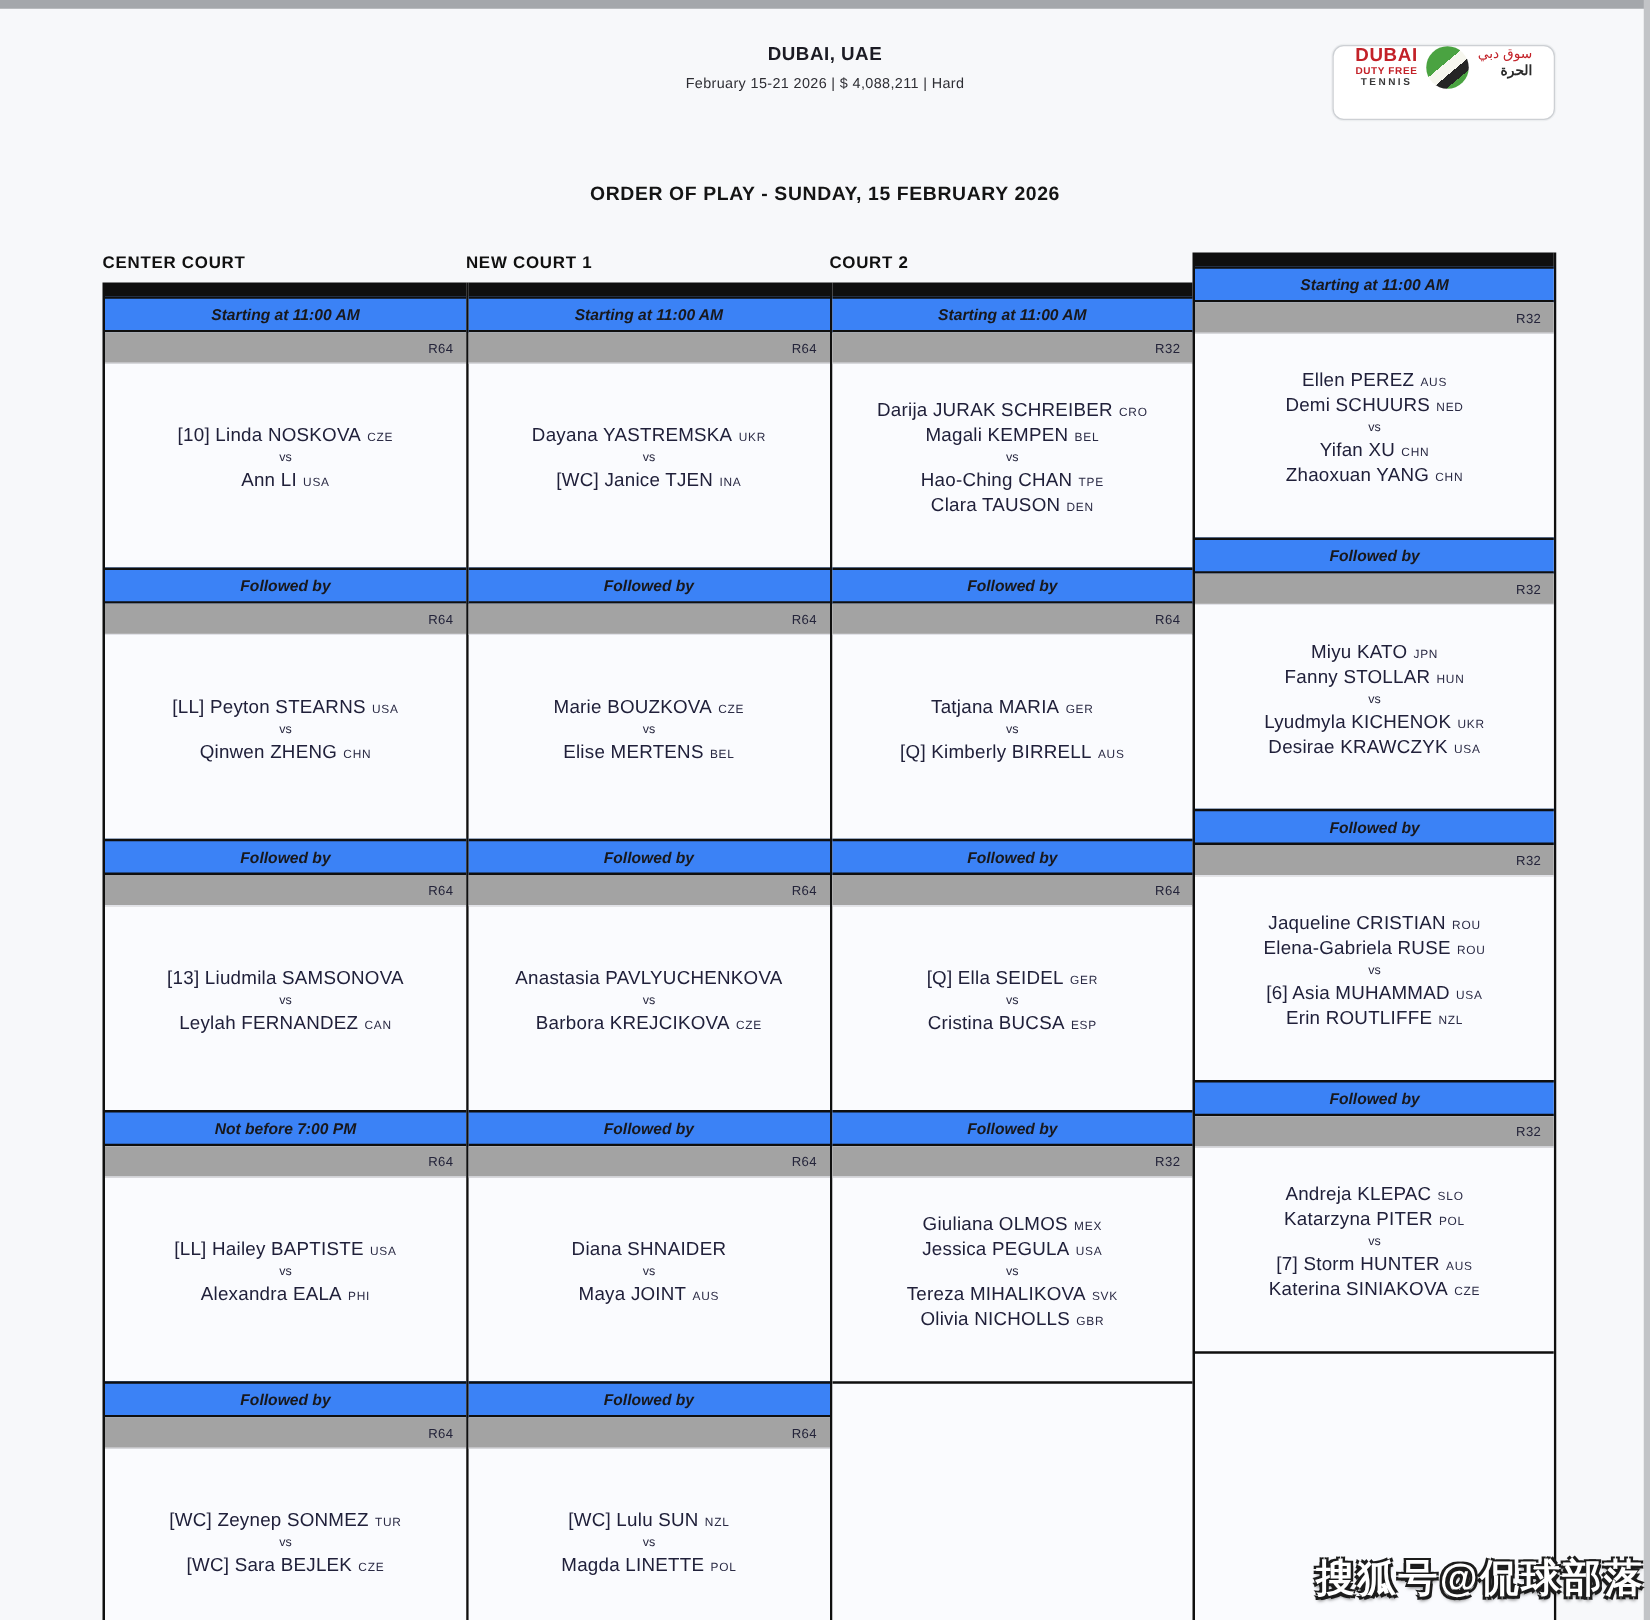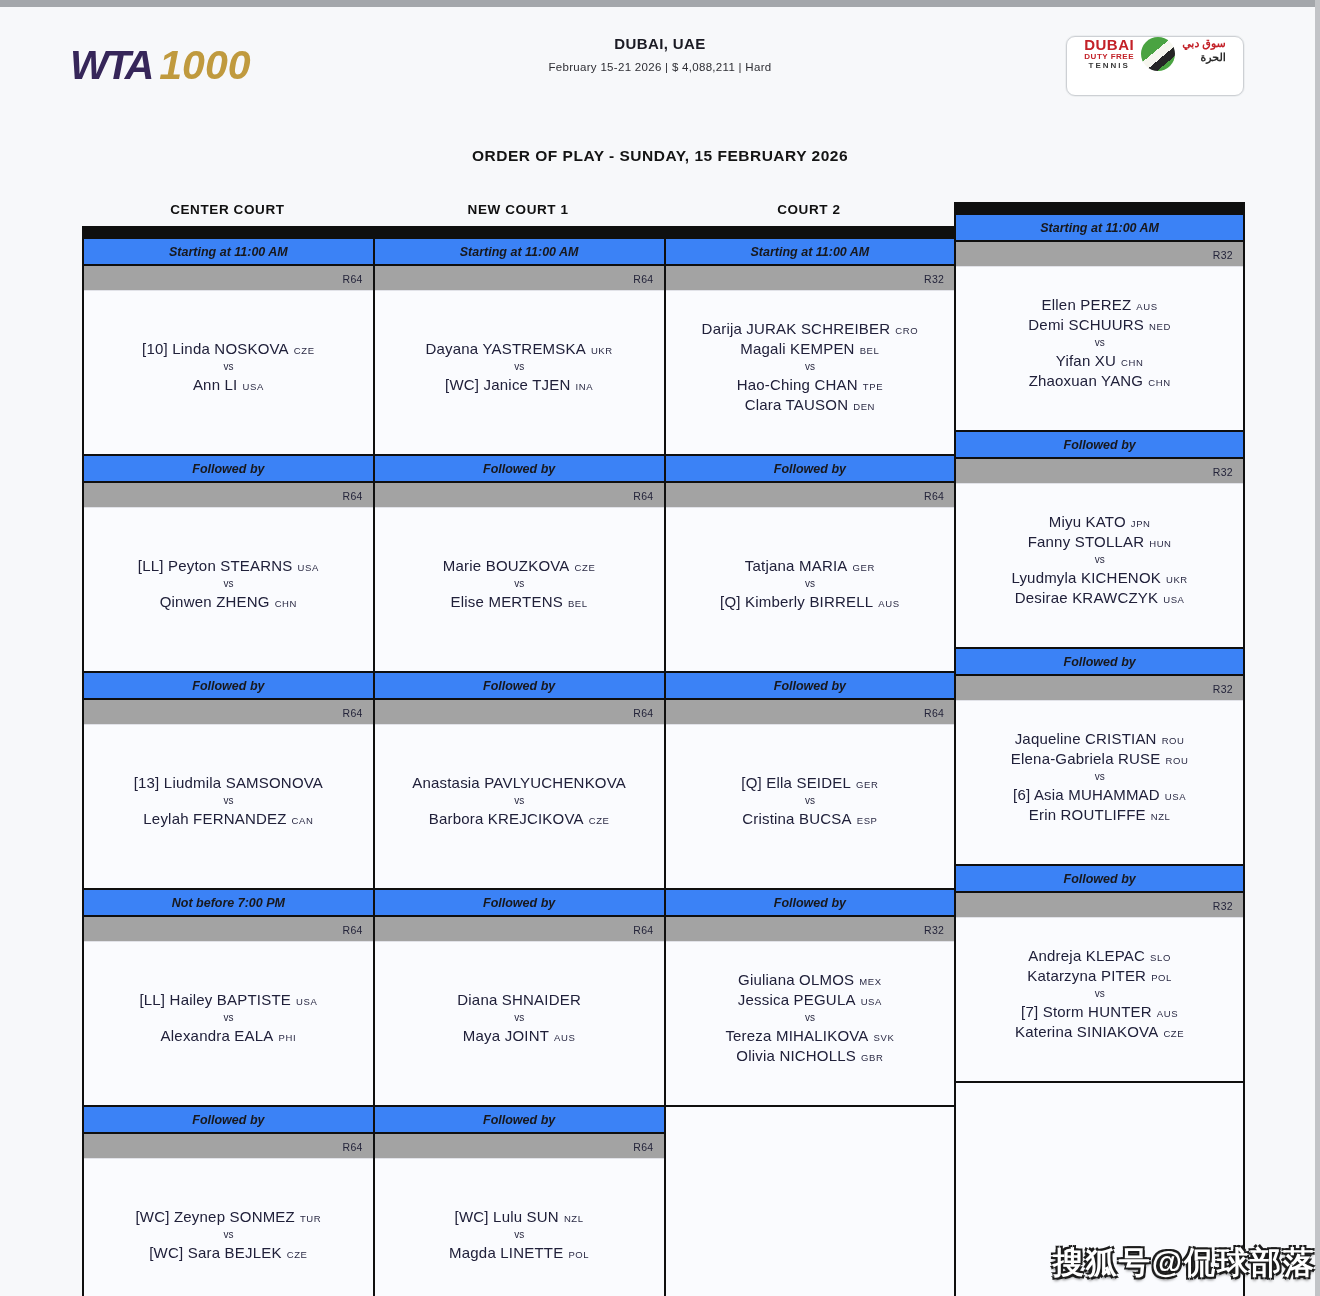--- a/index.html
+++ b/index.html
@@ -27,30 +27,30 @@
              background:#ffffff; border:1px solid #cdd0d4; border-radius:9px;
              display:flex; align-items:flex-start; justify-content:center; gap:7px;
              box-shadow:0 0 0 1px #eceef0; }
   .sp-text { text-align:center; line-height:1; }
   .sp-l1 { color:#c32128; font-weight:800; font-size:15px; letter-spacing:0.5px; }
   .sp-l2 { color:#c32128; font-weight:700; font-size:8px; margin-top:1px; letter-spacing:0.5px; }
   .sp-l3 { color:#3a3a3a; font-weight:700; font-size:8px; margin-top:1px; letter-spacing:2px; }
   .ball  { width:34px; height:34px; border-radius:50%;
            background:linear-gradient(140deg,#4aa341 42%,#f6f6ee 42%,#f6f6ee 60%,#252525 60%,#252525 76%,#4aa341 76%); }
   .sp-arabic { text-align:right; line-height:1.25; }
-  .sp-ar1 { color:#c32128; font-size:11px; font-weight:bold; }
+  .sp-ar1 { color:#c32128; font-size:11px; font-weight:normal; }
   .sp-ar2 { color:#2b2b2b; font-size:11px; font-weight:bold; }
 
   .order-title { position:absolute; left:0; top:147px; width:100%; text-align:center;
                  font-size:15.5px; font-weight:bold; letter-spacing:0.5px; color:#141414; }
 
   
   .courts { position:absolute; left:82px; top:202px; width:1163px; }
   .court-grid { display:grid; grid-template-columns:repeat(4,1fr); }
-  .court-title { height:24px; text-align:center; font-weight:bold; font-size:13.5px;
+  .court-title { height:24px; font-weight:bold; font-size:13.5px;
                  letter-spacing:0.6px; color:#101010; }
   .court-box { border-left:2px solid #0f0f0f; }
   .court-col:last-child .court-box { border-right:2px solid #0f0f0f; }
   .black-bar { height:11px; background:#0f0f0f; }
   .slot-label { height:29px; border-top:2px solid #0f0f0f; border-bottom:2px solid #0f0f0f;
                 background:#3b82f6; display:flex; align-items:center; justify-content:center;
                 font-size:12.5px; font-weight:bold; font-style:italic; color:#18181c; }
   .match-cell { height:188px; background:#fafbfe; display:flex; flex-direction:column; }
   .round-row { background:#a3a3a3; text-align:right; padding:7px 10px 5px;
                font-size:10.5px; letter-spacing:0.3px; color:#24243a;
@@ -67,23 +67,20 @@
                text-shadow:-2px -2px 0 #1c1c1c, 2px -2px 0 #1c1c1c, -2px 2px 0 #1c1c1c,
                             2px 2px 0 #1c1c1c, 0 3px 3px rgba(0,0,0,0.55); }
 </style>
 </head>
 <body>
 
 <div class="page">
   <div class="top-strip"></div>
   <div class="right-strip"></div>
 
-  <div class="wta-logo">
-    <span class="brand">WTA</span><span class="tier">1000</span>
-  </div>
 
   <div class="title-block">
     <div class="t-city">DUBAI, UAE</div>
     <div class="t-details">February 15-21 2026  |  $ 4,088,211  |  Hard</div>
   </div>
 
   <div class="sponsor">
     <div class="sp-text">
       <div class="sp-l1">DUBAI</div>
       <div class="sp-l2">DUTY FREE</div>

